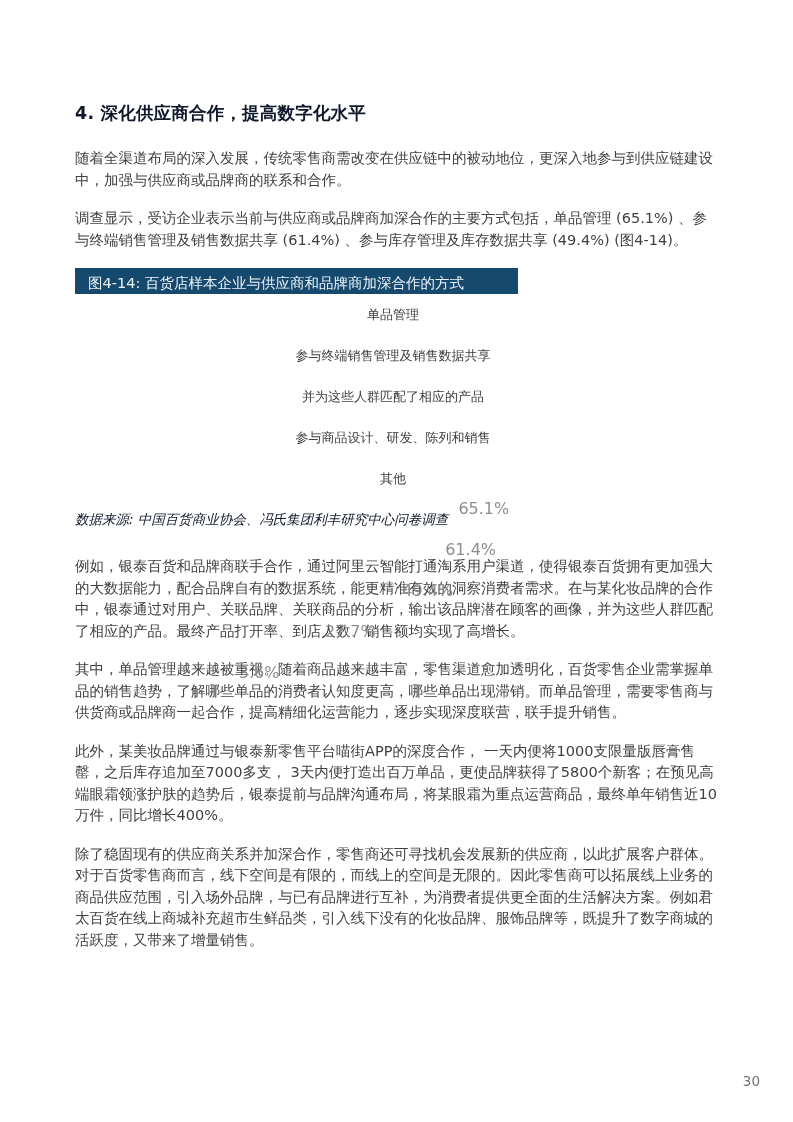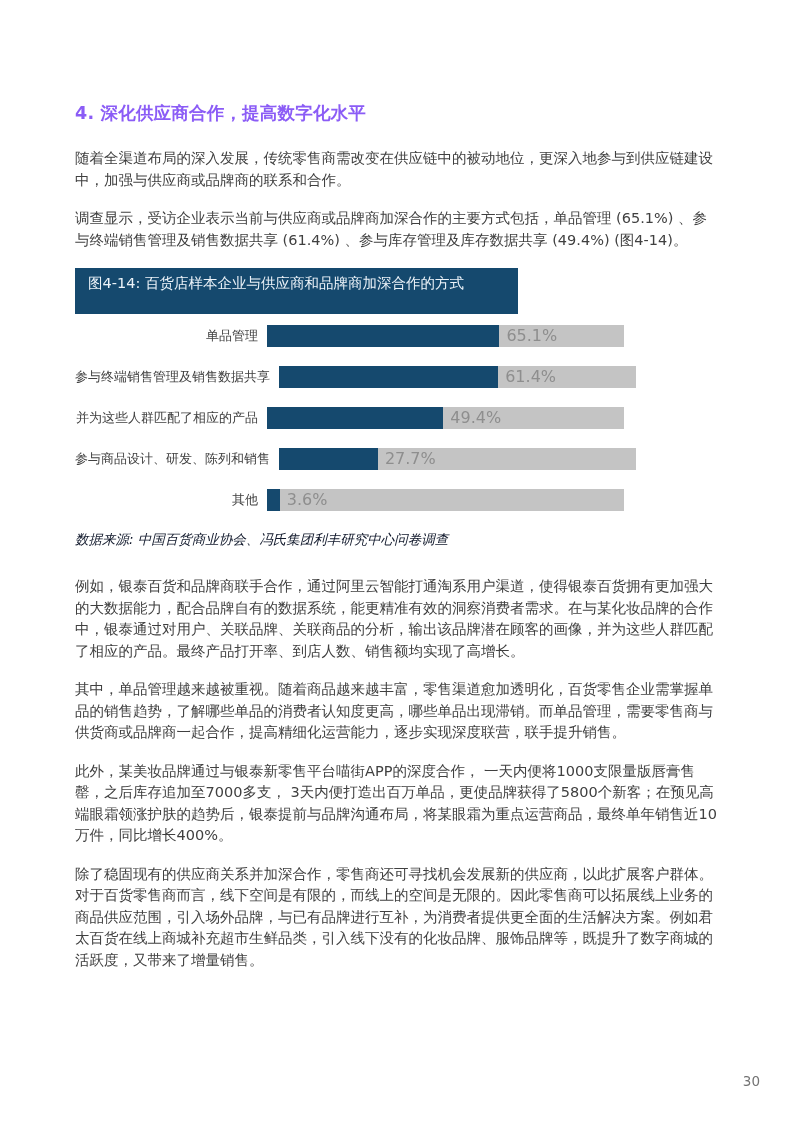--- a/index.html
+++ b/index.html
@@ -11,45 +11,46 @@
     font-family:"DejaVu Sans", sans-serif;
     overflow:hidden;
   }
   .content {
     position:absolute;
     left:75px; top:101px; width:645px;
   }
   h1.section-heading {
     font-size:17.5px;
     font-weight:bold;
-    color:#8b5cf6;
+    color:#0f172a;
     letter-spacing:0.2px;
     margin:0 0 23px 0;
   }
   p.body {
     font-size:14.5px;
     line-height:21.5px;
     color:#404040;
     margin:0 0 17px 0;
   }
   .figure { margin-top:2px; }
   .fig-title {
-    width:443px; height:46px;
+    width:443px; height:26px;
     line-height:30px;
     padding-left:13px;
     background:#15496E;
     color:#ECF3F9;
     font-size:14.5px;
   }
   .rows { margin-top:12px; }
   .bar-row {
     display:flex;
     align-items:center;
     margin-bottom:21px;
     height:20px;
+    flex-direction:column;
   }
   .bar-label {
     flex:0 0 192px;
     display:flex;
     justify-content:flex-end;
     padding-right:9px;
     font-size:13px;
     color:#404040;
     white-space:nowrap;
   }

